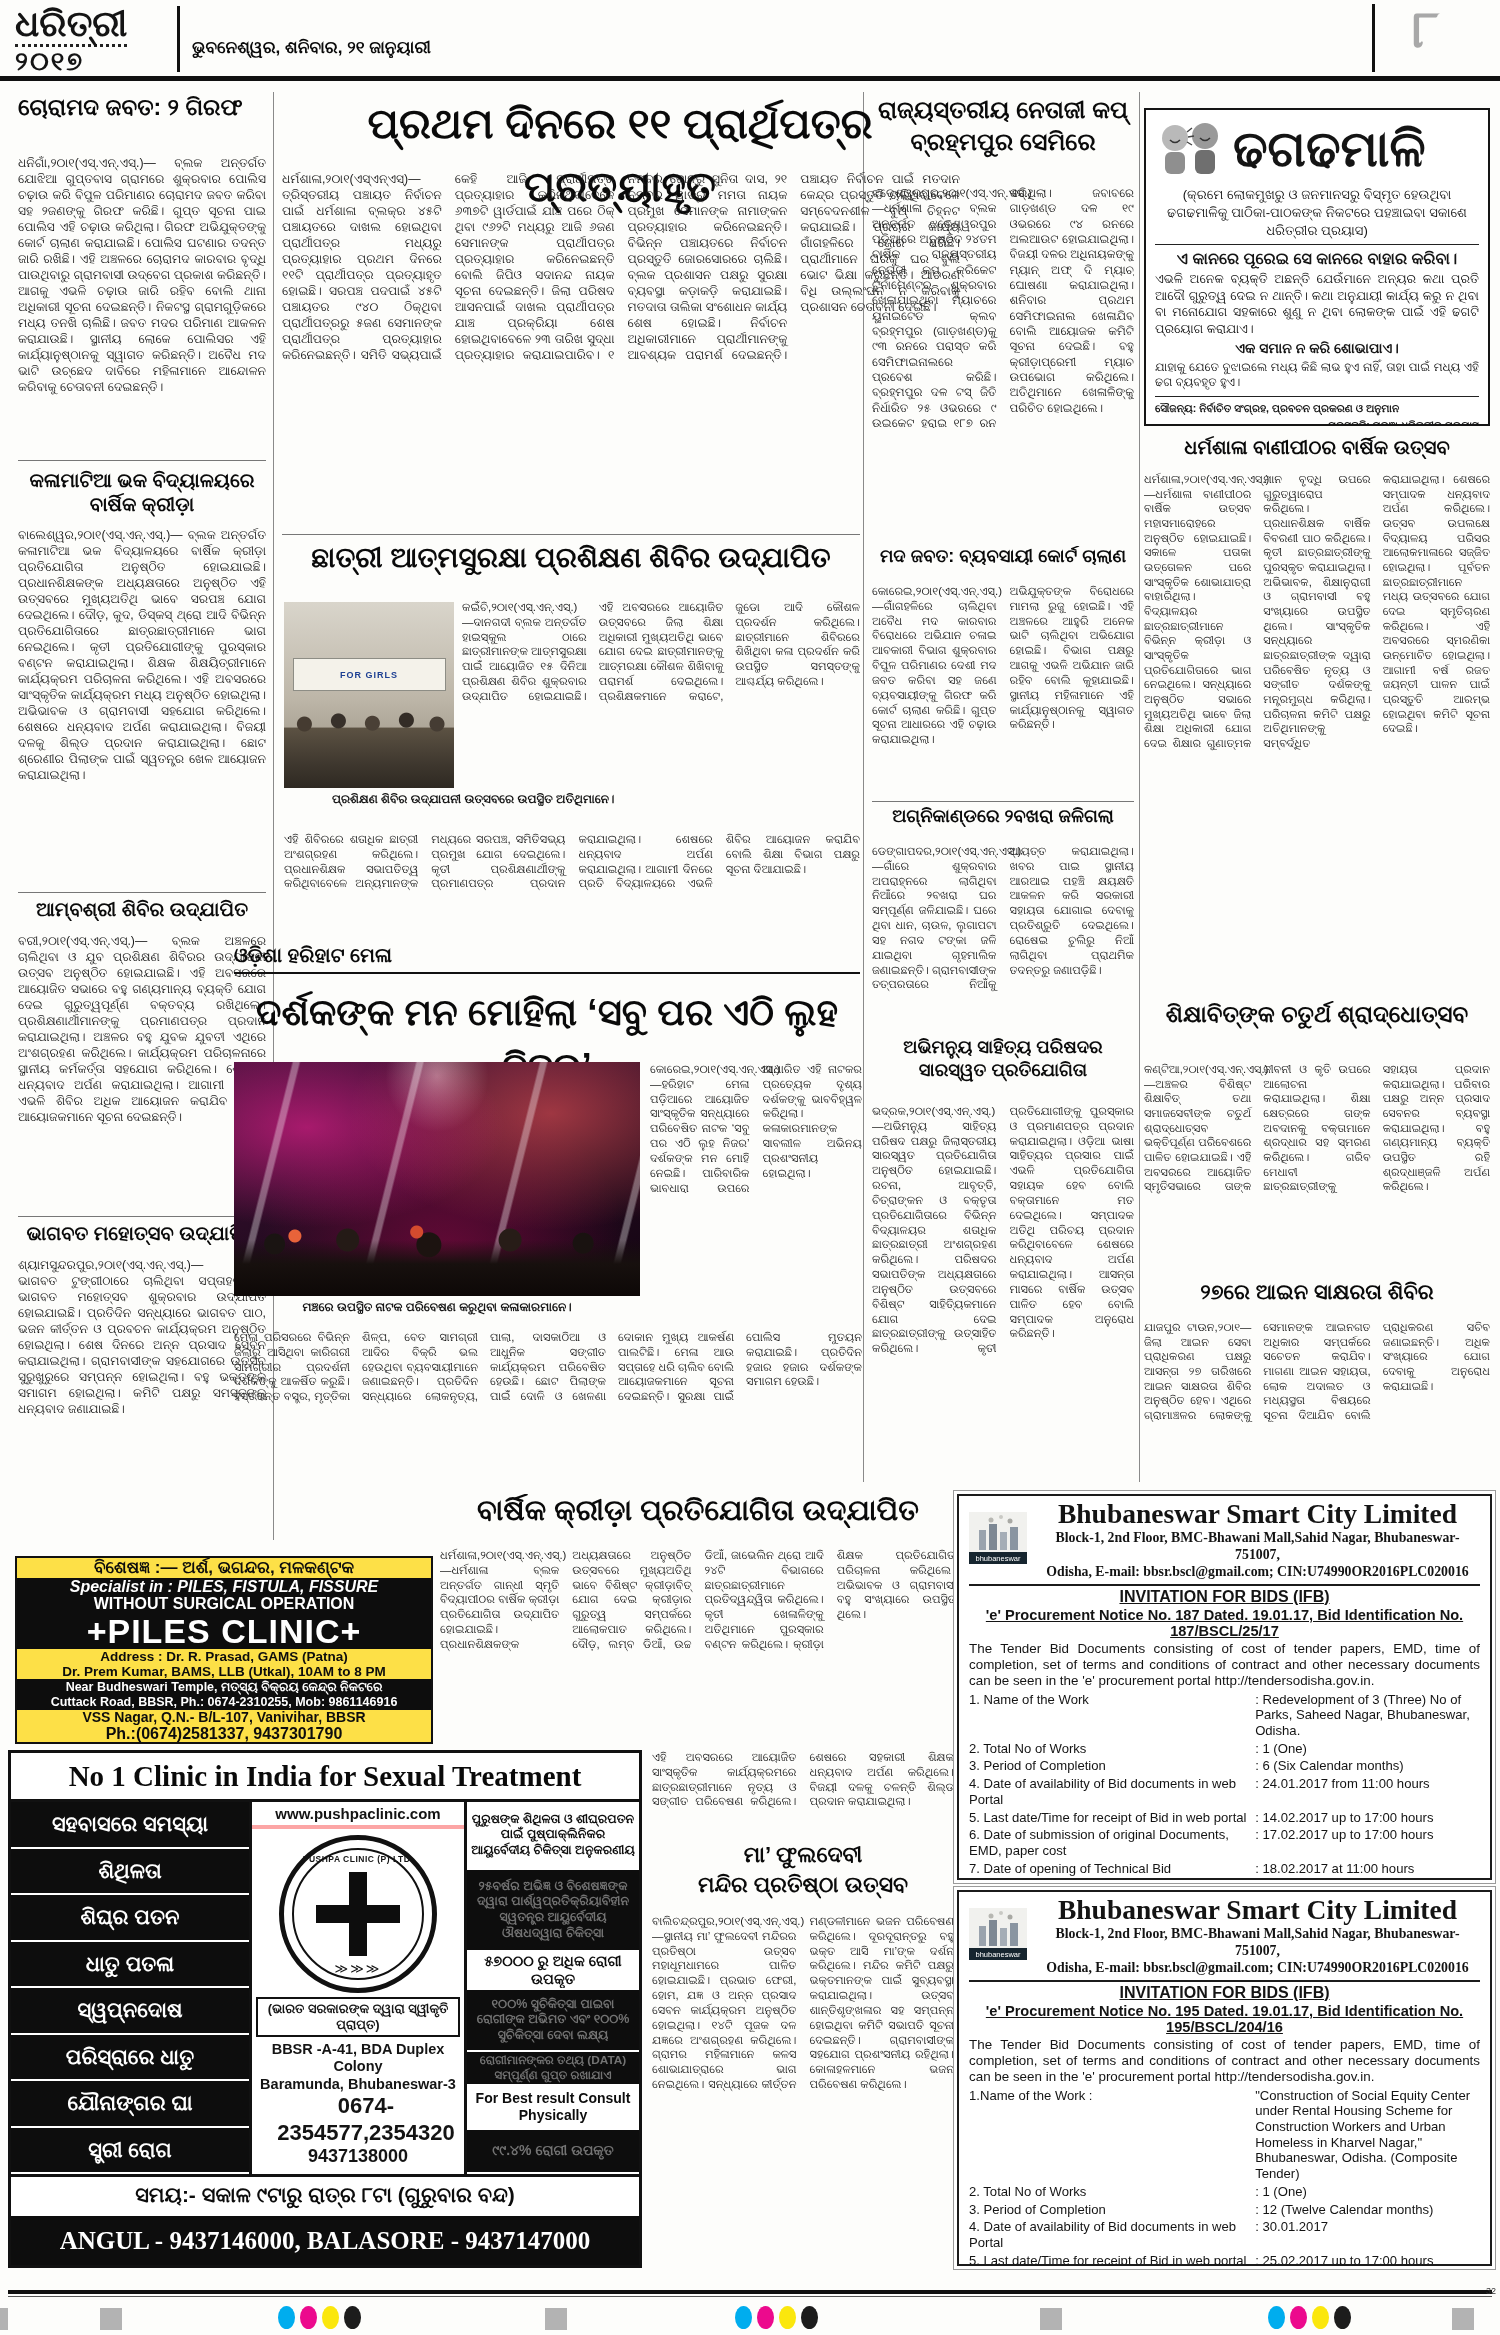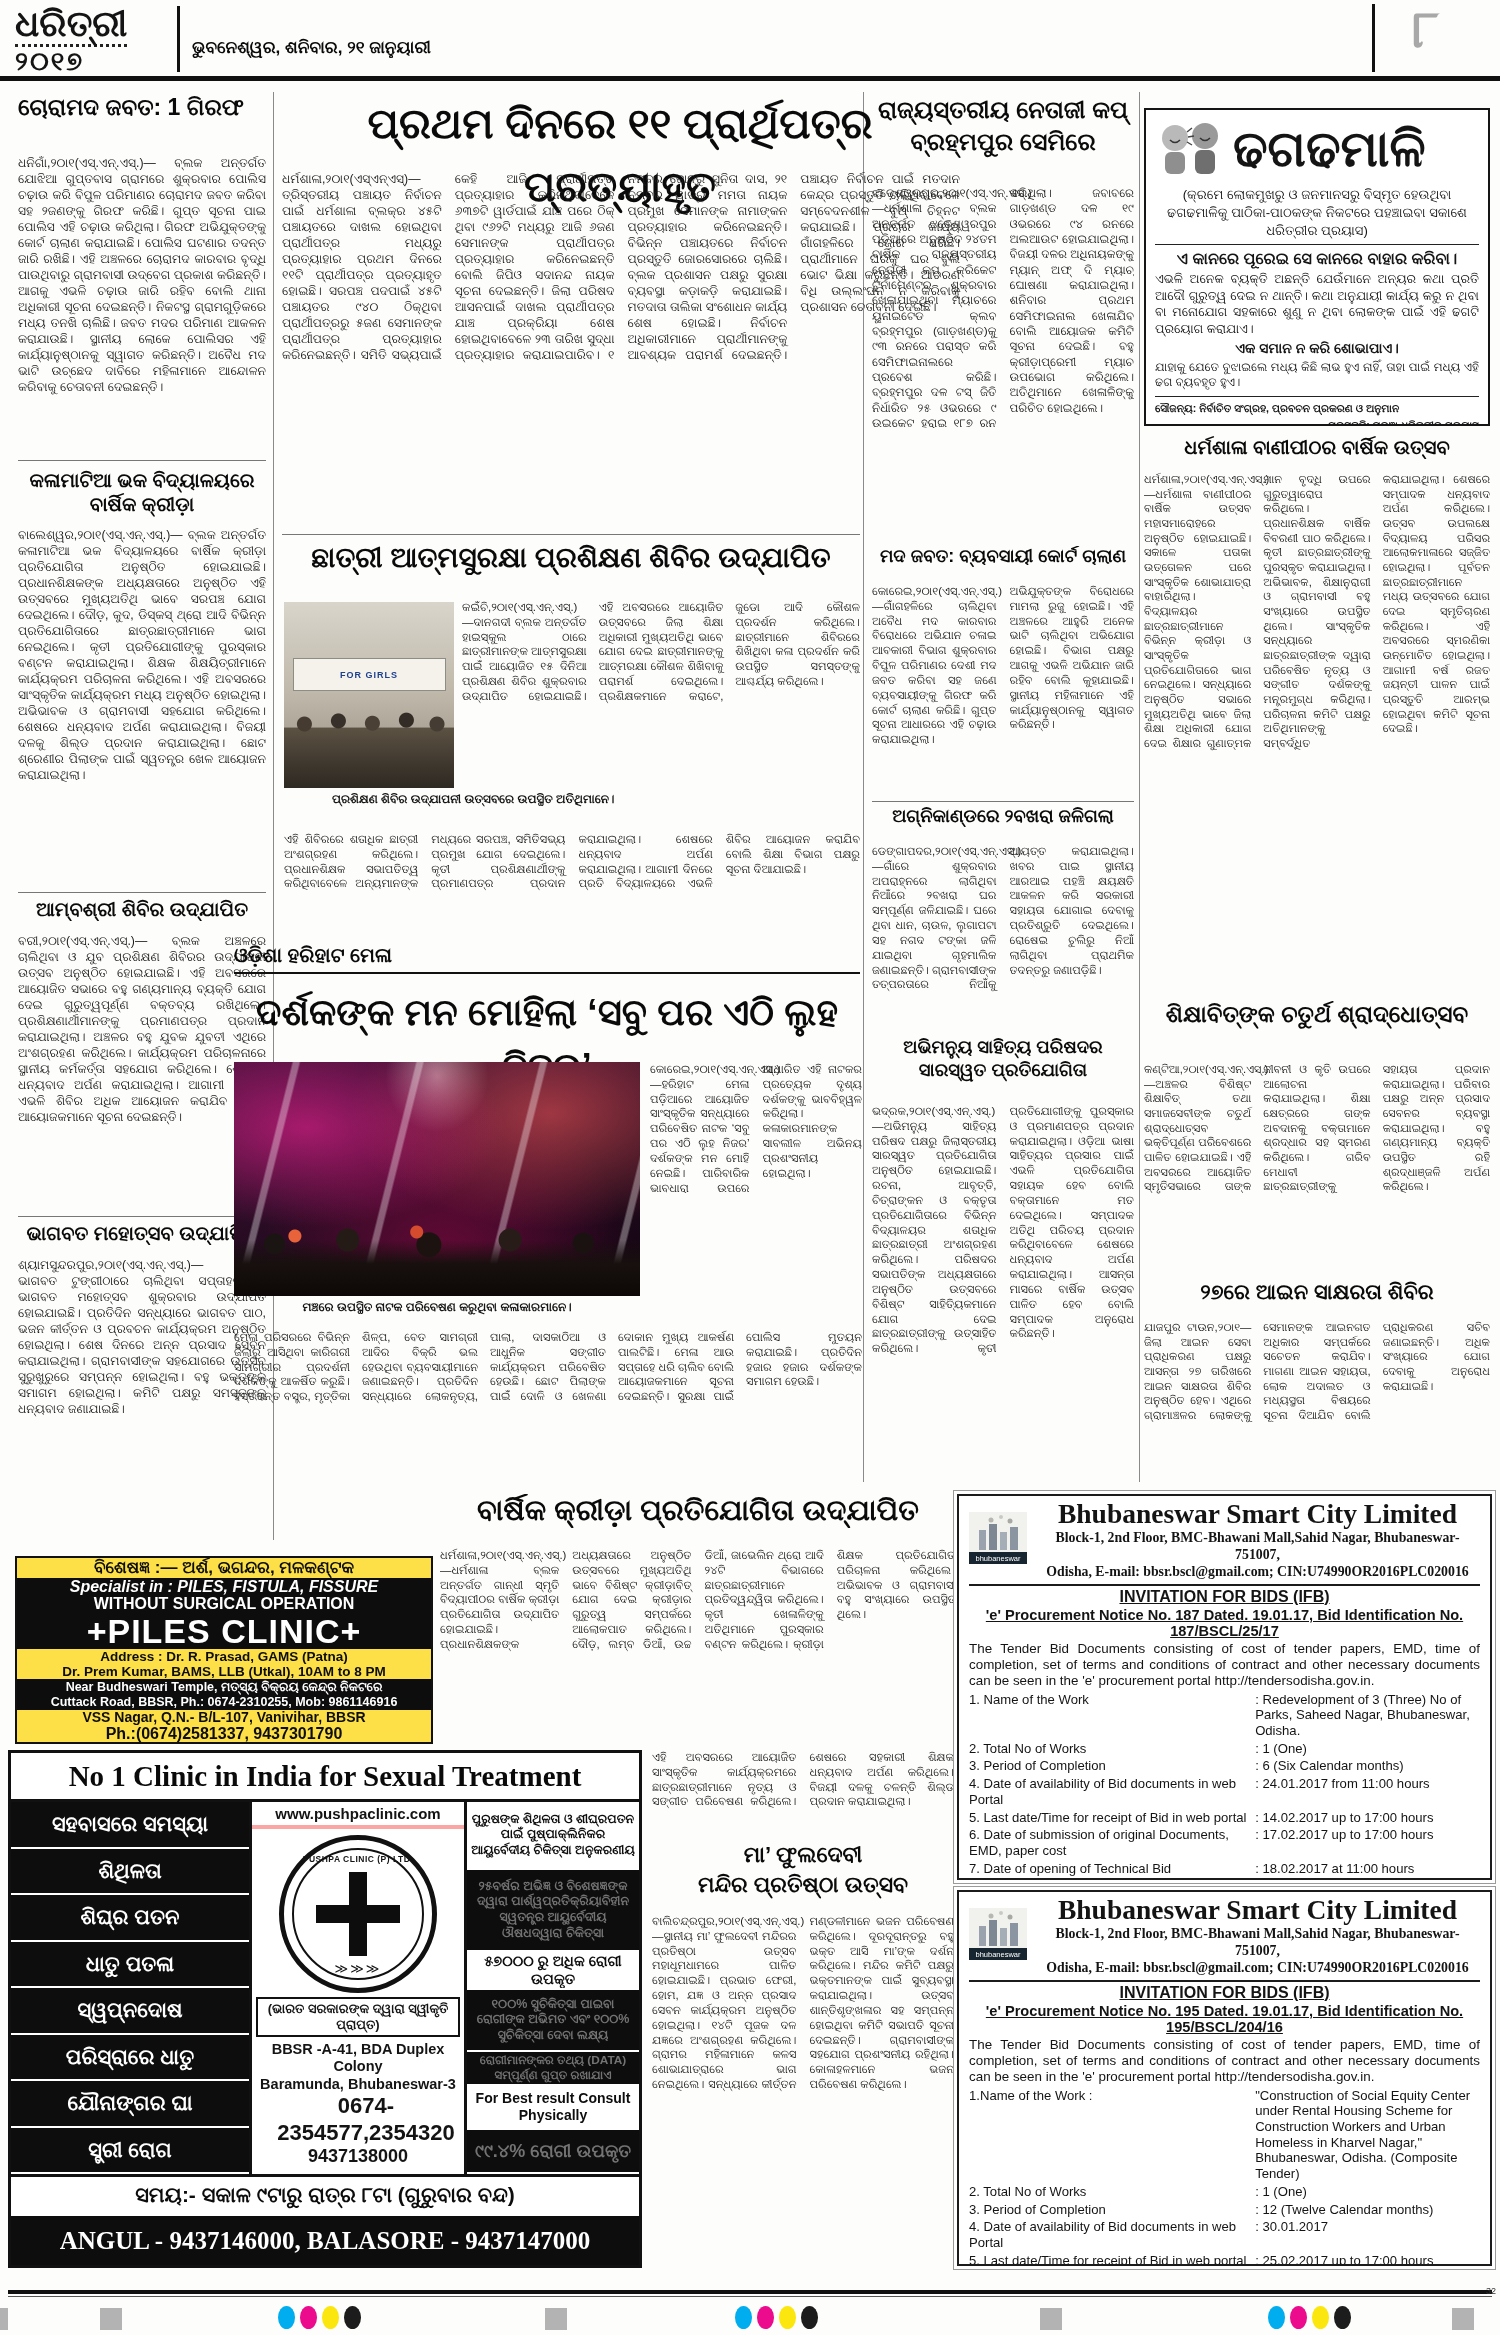--- a/index.html
+++ b/index.html
@@ -116,21 +116,21 @@
   <div class="abs" style="left:177px;top:6px;width:3px;height:66px;background:#111;"></div>
   <div class="abs hd" style="left:192px;top:38px;font-size:17px;">ଭୁବନେଶ୍ୱର, ଶନିବାର, ୨୧ ଜାନୁୟାରୀ</div>
   <div class="abs" style="left:1372px;top:4px;width:3px;height:68px;background:#111;"></div>
   <div class="abs pageno" style="left:1412px;top:0px;">୮</div>
   <div class="abs hrule" style="left:0;top:76px;width:1500px;height:5px;"></div>
 
   <div class="abs vrule" style="left:273px;top:92px;height:1448px;"></div>
   <div class="abs vrule" style="left:863px;top:92px;height:1390px;"></div>
   <div class="abs vrule" style="left:1139px;top:92px;height:1390px;"></div>
 
-  <div class="abs hd" style="left:18px;top:94px;width:248px;font-size:23px;line-height:1.2;">ଚୋରାମଦ ଜବତ: 1 ଗିରଫ</div>
+  <div class="abs hd" style="left:18px;top:94px;width:248px;font-size:23px;line-height:1.2;">ଚୋରାମଦ ଜବତ: ୨ ଗିରଫ</div>
   <div class="abs bt" style="left:18px;top:156px;width:248px;height:300px;">ଧନିଗାଁ,୨୦ା୧(ଏସ୍.ଏନ୍.ଏସ୍.)— ବ୍ଲକ ଅନ୍ତର୍ଗତ ଯୋଝିଆ ଗୁପ୍ତବାସ ଗ୍ରାମରେ ଶୁକ୍ରବାର ପୋଲିସ ଚଢ଼ାଉ କରି ବିପୁଳ ପରିମାଣର ଚୋରାମଦ ଜବତ କରିବା ସହ ୨ଜଣଙ୍କୁ ଗିରଫ କରିଛି। ଗୁପ୍ତ ସୂଚନା ପାଇ ପୋଲିସ ଏହି ଚଢ଼ାଉ କରିଥିଲା। ଗିରଫ ଅଭିଯୁକ୍ତଙ୍କୁ କୋର୍ଟ ଚାଲାଣ କରାଯାଇଛି। ପୋଲିସ ଘଟଣାର ତଦନ୍ତ ଜାରି ରଖିଛି। ଏହି ଅଞ୍ଚଳରେ ଚୋରାମଦ କାରବାର ବୃଦ୍ଧି ପାଉଥିବାରୁ ଗ୍ରାମବାସୀ ଉଦ୍‌ବେଗ ପ୍ରକାଶ କରିଛନ୍ତି। ଆଗକୁ ଏଭଳି ଚଢ଼ାଉ ଜାରି ରହିବ ବୋଲି ଥାନା ଅଧିକାରୀ ସୂଚନା ଦେଇଛନ୍ତି। ନିକଟସ୍ଥ ଗ୍ରାମଗୁଡ଼ିକରେ ମଧ୍ୟ ତନଖି ଚାଲିଛି। ଜବତ ମଦର ପରିମାଣ ଆକଳନ କରାଯାଉଛି। ସ୍ଥାନୀୟ ଲୋକେ ପୋଲିସର ଏହି କାର୍ଯ୍ୟାନୁଷ୍ଠାନକୁ ସ୍ୱାଗତ କରିଛନ୍ତି। ଅବୈଧ ମଦ ଭାଟି ଉଚ୍ଛେଦ ଦାବିରେ ମହିଳାମାନେ ଆନ୍ଦୋଳନ କରିବାକୁ ଚେତାବନୀ ଦେଇଛନ୍ତି।</div>
   <div class="abs" style="left:18px;top:460px;width:248px;height:1px;background:#777;"></div>
   <div class="abs hd ctr" style="left:18px;top:468px;width:248px;font-size:19.5px;line-height:1.25;">କଳାମାଟିଆ ଭକ ବିଦ୍ୟାଳୟରେ ବାର୍ଷିକ କ୍ରୀଡ଼ା</div>
   <div class="abs bt" style="left:18px;top:528px;width:248px;height:360px;">ବାଲେଶ୍ୱର,୨୦ା୧(ଏସ୍.ଏନ୍.ଏସ୍.)— ବ୍ଲକ ଅନ୍ତର୍ଗତ କଳାମାଟିଆ ଭକ ବିଦ୍ୟାଳୟରେ ବାର୍ଷିକ କ୍ରୀଡ଼ା ପ୍ରତିଯୋଗିତା ଅନୁଷ୍ଠିତ ହୋଇଯାଇଛି। ପ୍ରଧାନଶିକ୍ଷକଙ୍କ ଅଧ୍ୟକ୍ଷତାରେ ଅନୁଷ୍ଠିତ ଏହି ଉତ୍ସବରେ ମୁଖ୍ୟଅତିଥି ଭାବେ ସରପଞ୍ଚ ଯୋଗ ଦେଇଥିଲେ। ଦୌଡ଼, କୁଦ, ଡିସ୍କସ୍ ଥ୍ରୋ ଆଦି ବିଭିନ୍ନ ପ୍ରତିଯୋଗିତାରେ ଛାତ୍ରଛାତ୍ରୀମାନେ ଭାଗ ନେଇଥିଲେ। କୃତୀ ପ୍ରତିଯୋଗୀଙ୍କୁ ପୁରସ୍କାର ବଣ୍ଟନ କରାଯାଇଥିଲା। ଶିକ୍ଷକ ଶିକ୍ଷୟିତ୍ରୀମାନେ କାର୍ଯ୍ୟକ୍ରମ ପରିଚାଳନା କରିଥିଲେ। ଏହି ଅବସରରେ ସାଂସ୍କୃତିକ କାର୍ଯ୍ୟକ୍ରମ ମଧ୍ୟ ଅନୁଷ୍ଠିତ ହୋଇଥିଲା। ଅଭିଭାବକ ଓ ଗ୍ରାମବାସୀ ସହଯୋଗ କରିଥିଲେ। ଶେଷରେ ଧନ୍ୟବାଦ ଅର୍ପଣ କରାଯାଇଥିଲା। ବିଜୟୀ ଦଳକୁ ଶିଲ୍ଡ ପ୍ରଦାନ କରାଯାଇଥିଲା। ଛୋଟ ଶ୍ରେଣୀର ପିଲାଙ୍କ ପାଇଁ ସ୍ୱତନ୍ତ୍ର ଖେଳ ଆୟୋଜନ କରାଯାଇଥିଲା।</div>
   <div class="abs" style="left:18px;top:892px;width:248px;height:1px;background:#777;"></div>
   <div class="abs hd ctr" style="left:18px;top:898px;width:248px;font-size:19.5px;">ଆମ୍ବଶ୍ରୀ ଶିବିର ଉଦ୍‌ଯାପିତ</div>
   <div class="abs bt" style="left:18px;top:934px;width:248px;height:280px;">ବରୀ,୨୦ା୧(ଏସ୍.ଏନ୍.ଏସ୍.)— ବ୍ଲକ ଅଞ୍ଚଳରେ ଚାଲିଥିବା ଓ ଯୁବ ପ୍ରଶିକ୍ଷଣ ଶିବିରର ଉଦ୍‌ଯାପନୀ ଉତ୍ସବ ଅନୁଷ୍ଠିତ ହୋଇଯାଇଛି। ଏହି ଅବସରରେ ଆୟୋଜିତ ସଭାରେ ବହୁ ଗଣ୍ୟମାନ୍ୟ ବ୍ୟକ୍ତି ଯୋଗ ଦେଇ ଗୁରୁତ୍ୱପୂର୍ଣ୍ଣ ବକ୍ତବ୍ୟ ରଖିଥିଲେ। ପ୍ରଶିକ୍ଷଣାର୍ଥୀମାନଙ୍କୁ ପ୍ରମାଣପତ୍ର ପ୍ରଦାନ କରାଯାଇଥିଲା। ଅଞ୍ଚଳର ବହୁ ଯୁବକ ଯୁବତୀ ଏଥିରେ ଅଂଶଗ୍ରହଣ କରିଥିଲେ। କାର୍ଯ୍ୟକ୍ରମ ପରିଚାଳନାରେ ସ୍ଥାନୀୟ କର୍ମକର୍ତ୍ତା ସହଯୋଗ କରିଥିଲେ। ଶେଷରେ ଧନ୍ୟବାଦ ଅର୍ପଣ କରାଯାଇଥିଲା। ଆଗାମୀ ଦିନରେ ଏଭଳି ଶିବିର ଅଧିକ ଆୟୋଜନ କରାଯିବ ବୋଲି ଆୟୋଜକମାନେ ସୂଚନା ଦେଇଛନ୍ତି।</div>
   <div class="abs" style="left:18px;top:1216px;width:248px;height:1px;background:#777;"></div>
   <div class="abs hd ctr" style="left:18px;top:1222px;width:248px;font-size:19.5px;">ଭାଗବତ ମହୋତ୍ସବ ଉଦ୍‌ଯାପିତ</div>
   <div class="abs bt" style="left:18px;top:1258px;width:248px;height:280px;">ଶ୍ୟାମସୁନ୍ଦରପୁର,୨୦ା୧(ଏସ୍.ଏନ୍.ଏସ୍.)— ଗ୍ରାମ ଭାଗବତ ଟୁଙ୍ଗୀଠାରେ ଚାଲିଥିବା ସପ୍ତାହବ୍ୟାପୀ ଭାଗବତ ମହୋତ୍ସବ ଶୁକ୍ରବାର ଉଦ୍‌ଯାପିତ ହୋଇଯାଇଛି। ପ୍ରତିଦିନ ସନ୍ଧ୍ୟାରେ ଭାଗବତ ପାଠ, ଭଜନ କୀର୍ତ୍ତନ ଓ ପ୍ରବଚନ କାର୍ଯ୍ୟକ୍ରମ ଅନୁଷ୍ଠିତ ହୋଇଥିଲା। ଶେଷ ଦିନରେ ଅନ୍ନ ପ୍ରସାଦ ସେବନ କରାଯାଇଥିଲା। ଗ୍ରାମବାସୀଙ୍କ ସହଯୋଗରେ ଉତ୍ସବ ସୁରୁଖୁରୁରେ ସମ୍ପନ୍ନ ହୋଇଥିଲା। ବହୁ ଭକ୍ତଙ୍କ ସମାଗମ ହୋଇଥିଲା। କମିଟି ପକ୍ଷରୁ ସମସ୍ତଙ୍କୁ ଧନ୍ୟବାଦ ଜଣାଯାଇଛି।</div>
@@ -269,21 +269,21 @@
           <div style="font-size:18px;">9437138000</div>
         </div>
       </div>
       <div class="pright" style="flex:1;">
         <div class="rw" style="height:62px;font-size:12.5px;">ପୁରୁଷଙ୍କ ଶିଥିଳତା ଓ ଶୀଘ୍ରପତନ ପାଇଁ ପୁଷ୍ପାକ୍ଲିନିକର ଆୟୁର୍ବେଦୀୟ ଚିକିତ୍ସା ଅନୁକରଣୀୟ</div>
         <div class="rb" style="height:76px;font-size:12.5px;">୨୫ବର୍ଷର ଅଭିଜ୍ଞ ଓ ବିଶେଷଜ୍ଞଙ୍କ ଦ୍ୱାରା ପାର୍ଶ୍ୱପ୍ରତିକ୍ରିୟାବିହୀନ ସ୍ୱତନ୍ତ୍ର ଆୟୁର୍ବେଦୀୟ ଔଷଧଦ୍ୱାରା ଚିକିତ୍ସା</div>
         <div class="rw" style="height:32px;font-size:14.5px;">୫୭୦୦୦ ରୁ ଅଧିକ ରୋଗୀ ଉପକୃତ</div>
         <div class="rb" style="height:56px;font-size:12.5px;">୧୦୦% ସୁଚିକିତ୍ସା ପାଇବା ରୋଗୀଙ୍କ ଅଭିମତ ଏବଂ ୧୦୦% ସୁଚିକିତ୍ସା ଦେବା ଲକ୍ଷ୍ୟ</div>
         <div class="rb" style="height:28px;font-size:11.8px;">ରୋଗୀମାନଙ୍କର ତଥ୍ୟ (DATA) ସମ୍ପୂର୍ଣ୍ଣ ଗୁପ୍ତ ରଖାଯାଏ</div>
         <div class="rw" style="height:38px;font-size:14px;">For Best result Consult Physically</div>
-        <div class="rb" style="flex:1;font-size:18px;">୯୯.୪% ରୋଗୀ ଉପକୃତ</div>
+        <div class="rb" style="flex:1;font-size:14px;">୯୯.୪% ରୋଗୀ ଉପକୃତ</div>
       </div>
     </div>
     <div class="ptime" style="height:36px;font-size:21px;">ସମୟ:- ସକାଳ ୯ଟାରୁ ରାତ୍ର ୮ଟା (ଗୁରୁବାର ବନ୍ଦ)</div>
     <div class="pangul" style="height:49px;font-size:25px;">ANGUL - 9437146000, BALASORE - 9437147000</div>
   </div>
 
   <div class="abs notice" style="left:957px;top:1494px;width:535px;height:386px;">
     <div class="nhead">
       <span>
         <svg width="58" height="52" viewBox="0 0 58 52">

